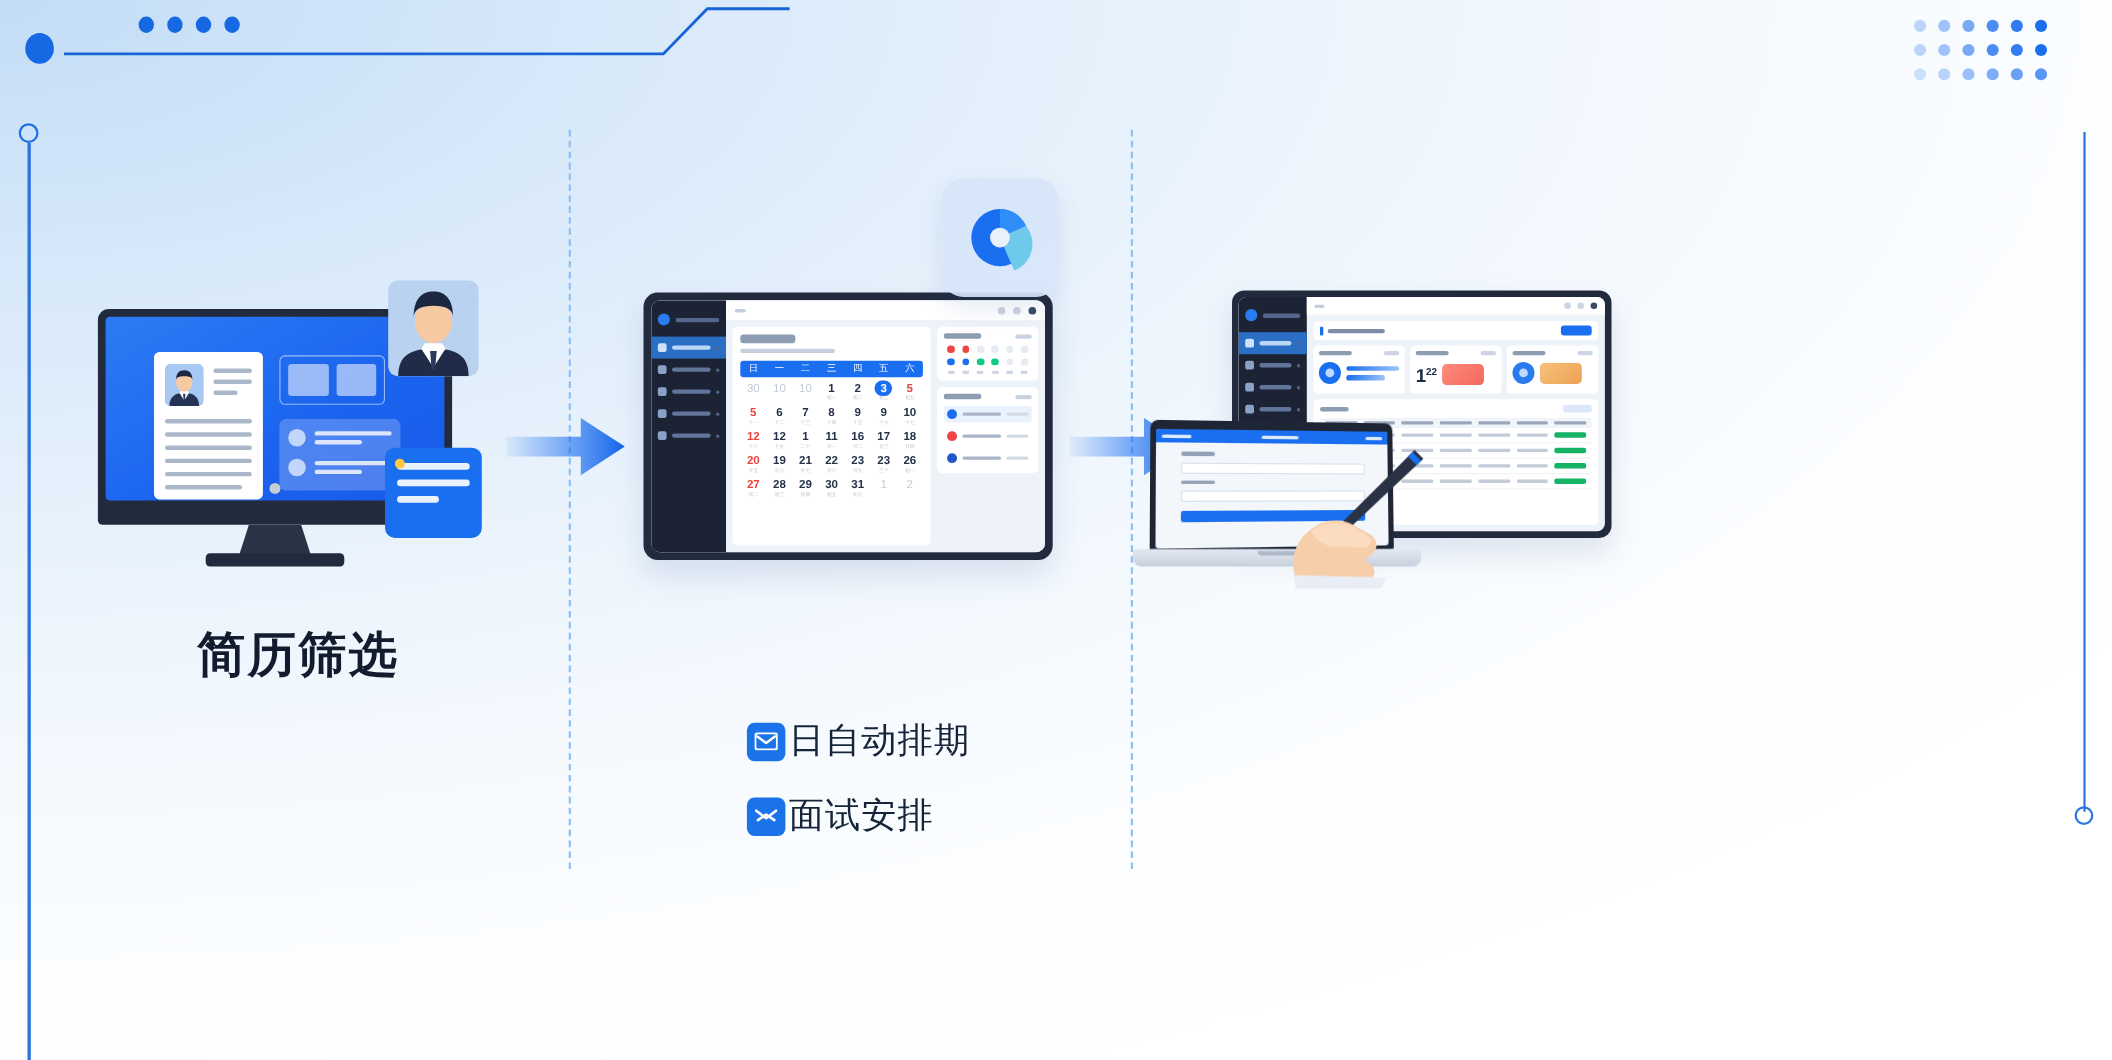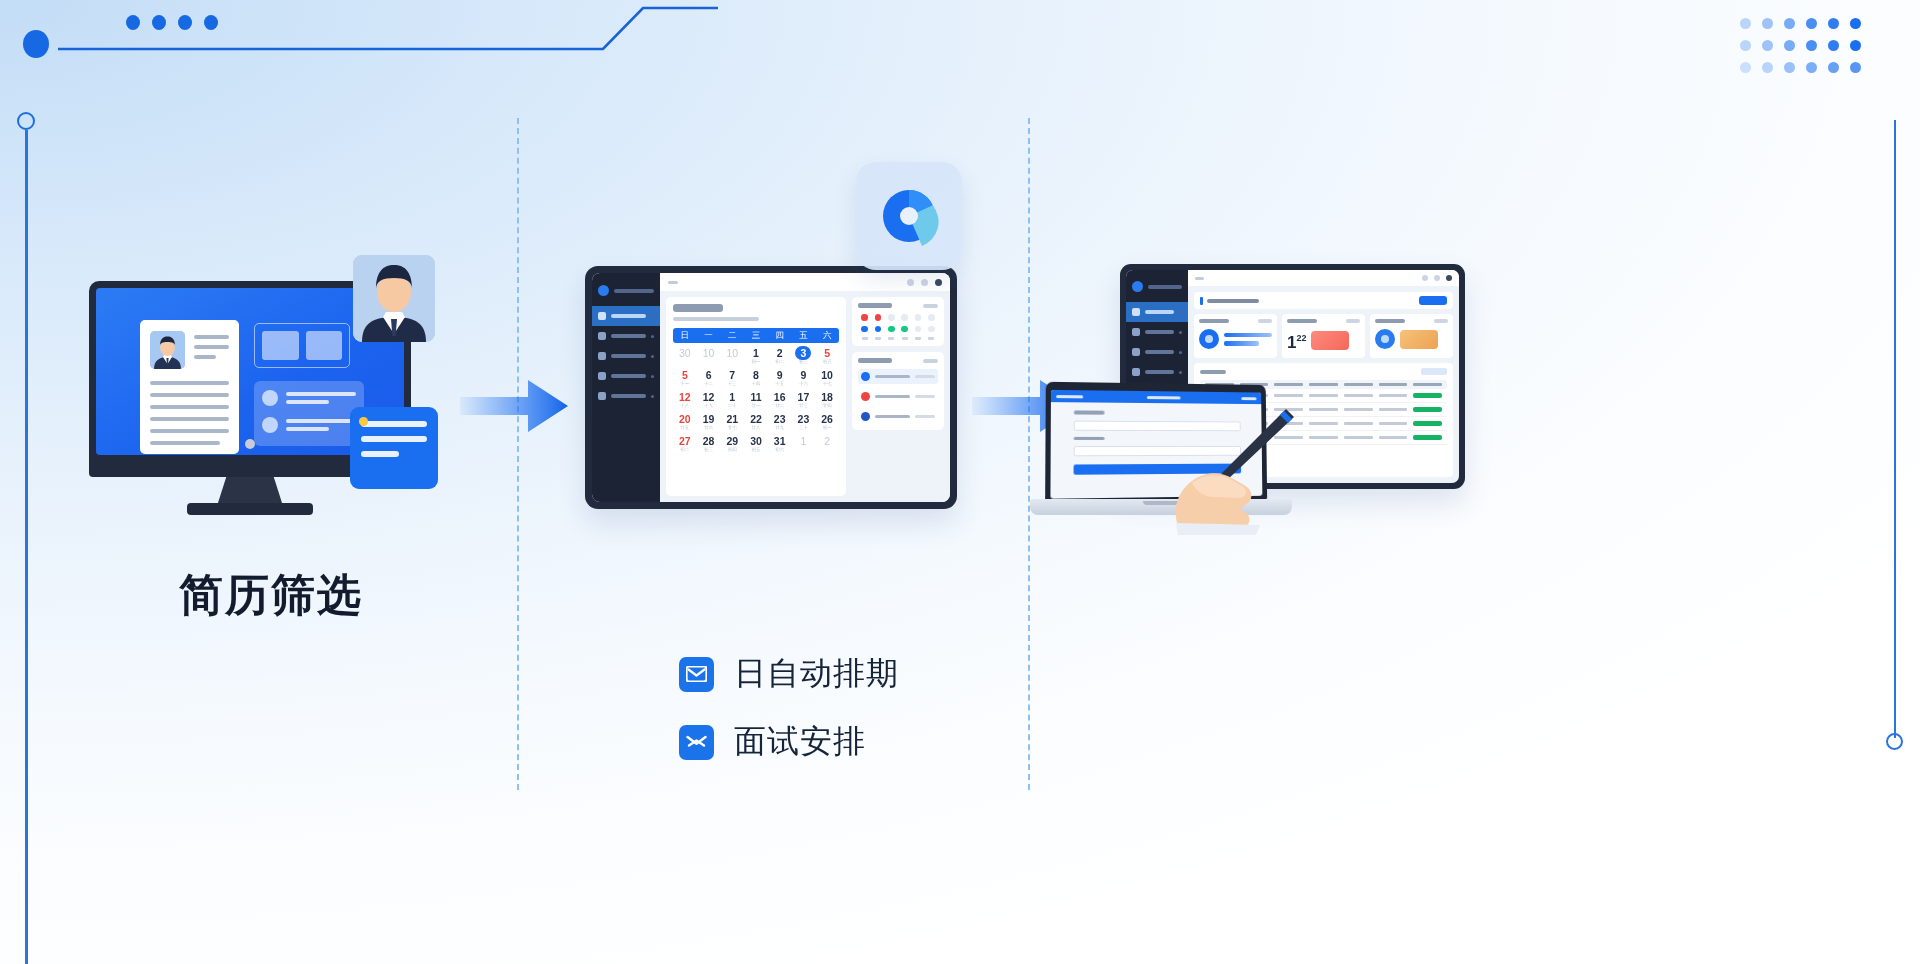--- a/index.html
+++ b/index.html
@@ -91,21 +91,21 @@
   .t1 { top: 566px; }
   .t2 { top: 566px; }
   .t3 { top: 566px; }
 
   .features {
     position: absolute; top: 652px;
     display: flex; flex-direction: column; gap: 24px;
   }
   .f2 { left: 160px; }
   .f3 { left: 118px; }
-  .feat { display: flex; align-items: center; gap: 20px; }
+  .feat { display: flex; align-items: center; gap: 3px; }
   .feat-ic {
     width: 35px; height: 35px; border-radius: 7px;
     background: #1a73e8; position: relative; flex: 0 0 auto;
     display: flex; align-items: center; justify-content: center;
   }
   .feat-ic svg { display: block; }
   .feat-tx {
     font-size: 32px; color: #16243a; letter-spacing: 1px;
     white-space: nowrap;
     font-family: "Liberation Sans", "DejaVu Sans", sans-serif;

